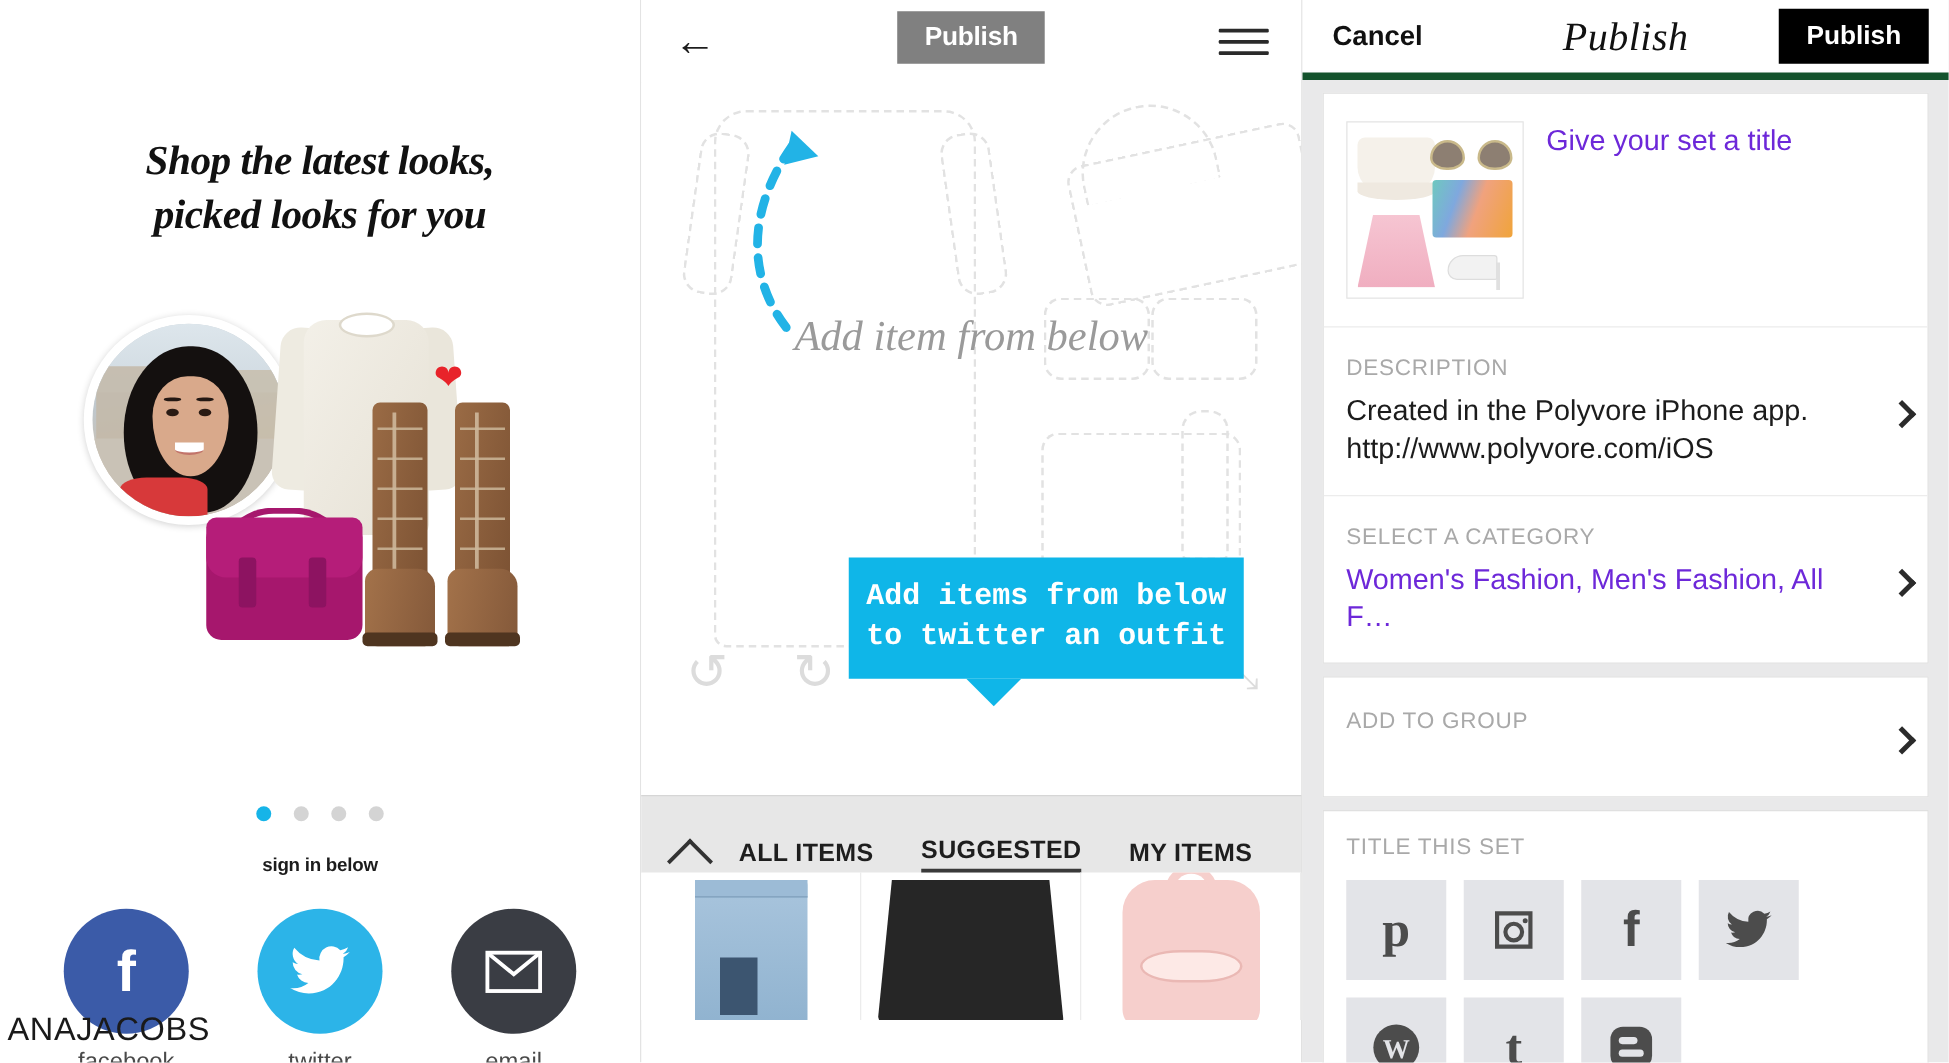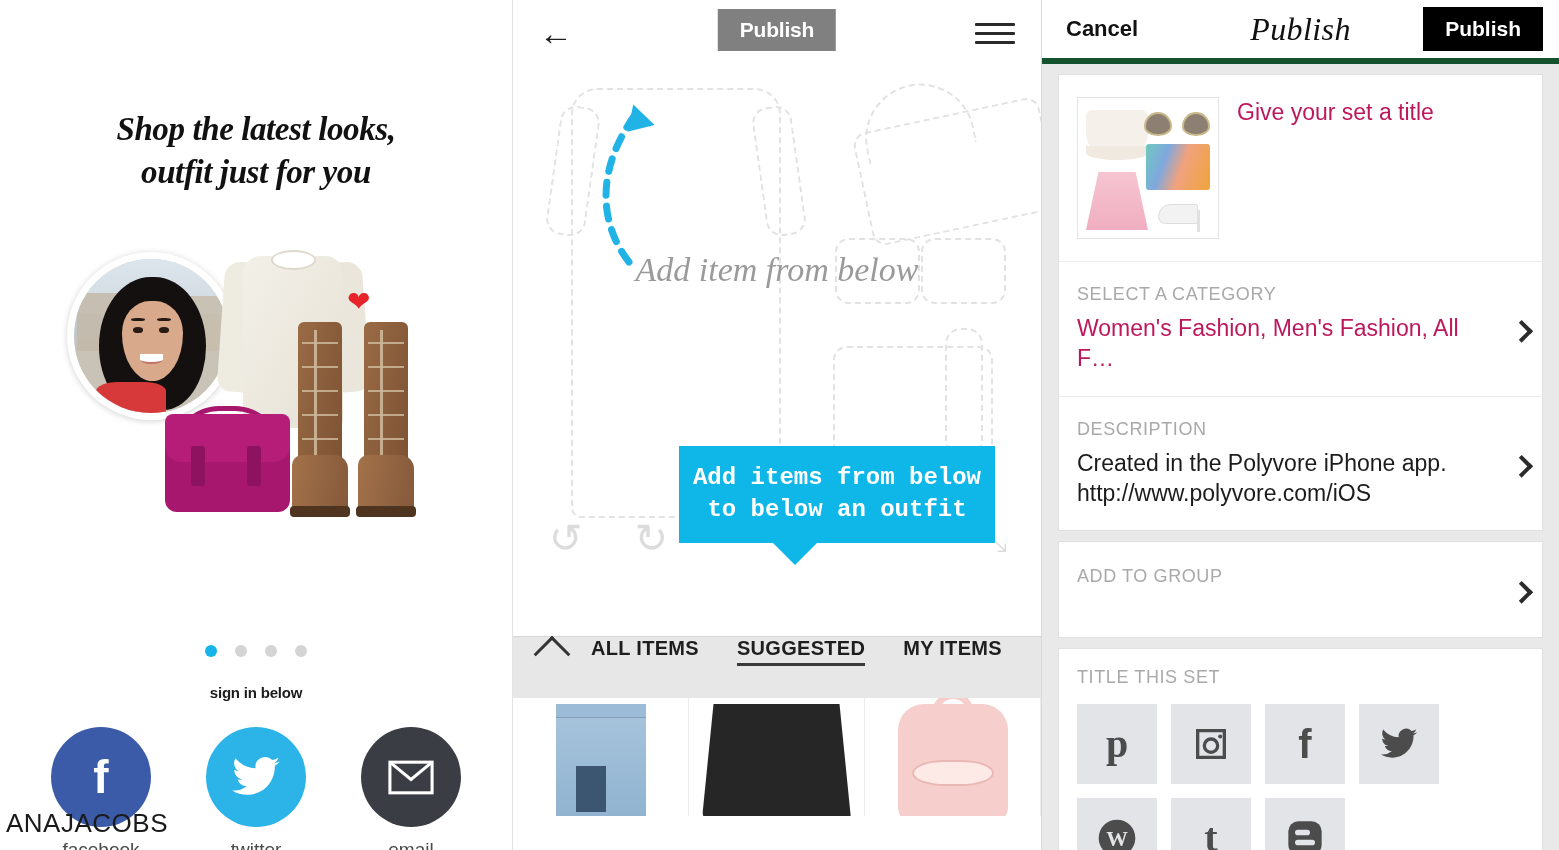--- a/index.html
+++ b/index.html
@@ -165,21 +165,21 @@
   }
   .tooltip:after {
     content:""; position:absolute; left:94px; bottom:-22px;
     border-left:22px solid transparent; border-right:22px solid transparent;
     border-top:22px solid #0fb6e8;
   }
   .curve-arrow { position:absolute; left:58px; top:20px; width:110px; height:180px; pointer-events:none; }
 
   .tabbar {
     position:relative; height:62px; background:#e7e7e7;
-    display:flex; align-items:flex-start; border-top:1px solid #d6d6d6;
+    display:flex; align-items:flex-end; border-top:1px solid #d6d6d6;
   }
   .tb-chevron { width:78px; display:flex; align-items:center; justify-content:center; }
   .tb-chevron span { display:inline-block; width:26px; height:26px; border-left:3px solid #333; border-top:3px solid #333; transform:rotate(45deg) translate(3px,3px); }
   .tab {
     font-size:20px; font-weight:700; color:#1e1e1e; letter-spacing:0.3px;
     margin-right:38px; padding-bottom:3px;
   }
   .tab.active { border-bottom:3px solid #3a3a3a; }
 
   .item-strip { display:flex; height:auto; background:#fff; }
@@ -211,21 +211,21 @@
     position:absolute; right:16px; background:#000; color:#fff;
     font-size:21px; font-weight:700; padding:10px 22px;
   }
   .rp-card { background:#fff; margin:0 16px; border:1px solid #e0e0e0; border-top:none; }
   .rp-card.first { margin-top:10px; border-top:1px solid #e0e0e0; }
   .rp-row { position:relative; padding:22px 46px 22px 18px; border-bottom:1px solid #ececec; }
   .rp-row:last-child { border-bottom:none; }
   .rp-row.with-thumb { display:flex; gap:18px; align-items:flex-start; padding:22px 46px 22px 18px; }
   .rp-label { font-size:18px; color:#a9a9a9; letter-spacing:0.6px; margin-bottom:8px; }
   .rp-value { font-size:23px; color:#1c1c1c; line-height:1.32; }
-  .rp-value.muted { color:#be185d; }
+  .rp-value.muted { color:#6d28d9; }
   .chev { position:absolute; right:18px; top:50%; transform:translateY(-50%); width:16px; height:16px; border-right:4px solid #2b2b2b; border-top:4px solid #2b2b2b; rotate:45deg; }
 
   .set-thumb {
     width:142px; height:142px; border:1px solid #e4e4e4; background:#fff;
     position:relative; flex:0 0 142px;
   }
   .st-top { position:absolute; left:8px; top:12px; width:62px; height:48px; background:#f5f1ea; border-radius:6px 6px 50% 50%/6px 6px 24px 24px; }
   .st-top2 { position:absolute; left:8px; top:48px; width:62px; height:14px; background:#efe9e0; border-radius:0 0 50% 50%; }
   .st-sun { position:absolute; right:8px; top:14px; width:66px; height:26px; }
   .st-sun .l,.st-sun .r { position:absolute; top:0; width:28px; height:24px; background:#8d7f72; border:2px solid #c9b98a; border-radius:50% 50% 48% 48%/60% 60% 40% 40%; }
@@ -249,21 +249,21 @@
 </style>
 </head>
 <body>
 
 <div class="screen">
 
   <div class="panel-left">
 
     <div class="onboard-headline">
       <div>Shop the latest looks,</div>
-      <div>outfit just for you</div>
+      <div>picked looks for you</div>
     </div>
 
     <div class="collage">
       <div class="avatar-ring">
         <div class="avatar-photo">
           <div class="ap-sky"></div>
             <div class="ap-bldgL"></div>
             <div class="ap-bldgR"></div>
           <div class="ap-ground"></div>
           <div class="ap-hair"></div>
@@ -384,21 +384,21 @@
       </div>
       <span class="expand-icon">⤡</span>
 
       <svg class="curve-arrow" viewBox="0 0 110 180">
         <path d="M58 176 C 30 140, 22 86, 66 26" stroke="#22b3e6" stroke-width="7" stroke-dasharray="13 11" fill="none" stroke-linecap="round"></path>
         <path d="M66 18 L 80 44 L 52 42 Z" fill="#22b3e6" transform="rotate(-18 66 30)"></path>
       </svg>
 
       <div class="tooltip" style="top:380px;font-family:Liberation Mono, monospace;">
         <div>Add items from below</div>
-        <div>to below an outfit</div>
+        <div>to twitter an outfit</div>
       </div>
     </div>
 
     <div class="tabbar">
       <div class="tb-chevron">
           <span></span>
         </div>
       <div class="tab">ALL ITEMS</div>
       <div class="tab active">SUGGESTED</div>
       <div class="tab">MY ITEMS</div>
@@ -447,29 +447,29 @@
               <span class="sh"></span>
               <span class="hl"></span>
             </div>
         </div>
         <div style="flex:1;">
           <div class="rp-value muted">Give your set a title</div>
         </div>
       </div>
 
       <div class="rp-row">
-        <div class="rp-label">SELECT A CATEGORY</div>
-        <div class="rp-value muted">Women's Fashion, Men's Fashion, All F…</div>
-        <span class="chev"></span>
-      </div>
-
-      <div class="rp-row">
         <div class="rp-label">DESCRIPTION</div>
         <div class="rp-value">Created in the Polyvore iPhone app.</div>
         <div class="rp-value">http://www.polyvore.com/iOS</div>
+        <span class="chev"></span>
+      </div>
+
+      <div class="rp-row">
+        <div class="rp-label">SELECT A CATEGORY</div>
+        <div class="rp-value muted">Women's Fashion, Men's Fashion, All F…</div>
         <span class="chev"></span>
       </div>
     </div>
 
     <div class="rp-card first" style="margin-top:10px;">
       <div class="rp-row" style="padding-top:24px; padding-bottom:42px;">
         <div class="rp-label">ADD TO GROUP</div>
         <span class="chev"></span>
       </div>
     </div>

